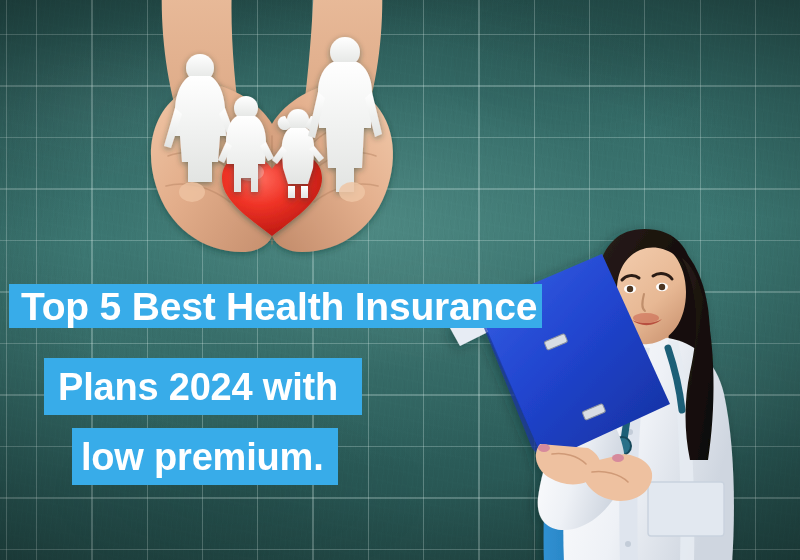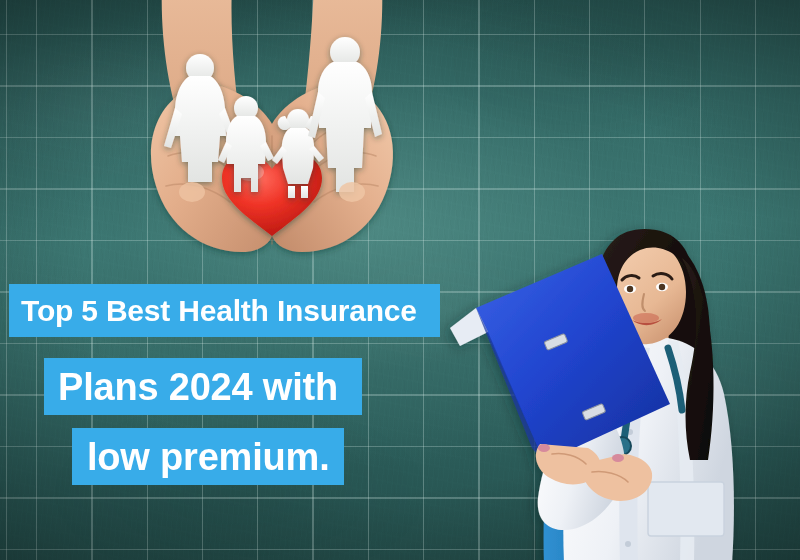--- a/index.html
+++ b/index.html
@@ -89,23 +89,23 @@
     position: absolute;
     display: flex;
     align-items: center;
     background: #38ace9;
     color: #ffffff;
     font-weight: bold;
     letter-spacing: -0.2px;
     white-space: nowrap;
     line-height: 1;
   }
-  .hl-1 { left: 9px;  top: 284px; height: 53px; padding: 0 23px 0 12px; font-size: 30px; }
+  .hl-1 { left: 9px;  top: 284px; height: 44px; padding: 0 5px 0 12px; font-size: 39px; }
   .hl-2 { left: 44px; top: 358px; height: 57px; padding: 0 24px 0 14px; font-size: 38px; }
-  .hl-3 { left: 72px; top: 428px; height: 57px; padding: 0 14px 0 15px; font-size: 38px; }
+  .hl-3 { left: 72px; top: 428px; height: 57px; padding: 0 14px 0 9px; font-size: 38px; }
 </style>
 </head>
 <body>
 
 <div class="banner">
 
   <div class="bg-base"></div>
   <div class="bg-texture"></div>
   <div class="bg-blotches"></div>
   <div class="bg-grid"></div>

